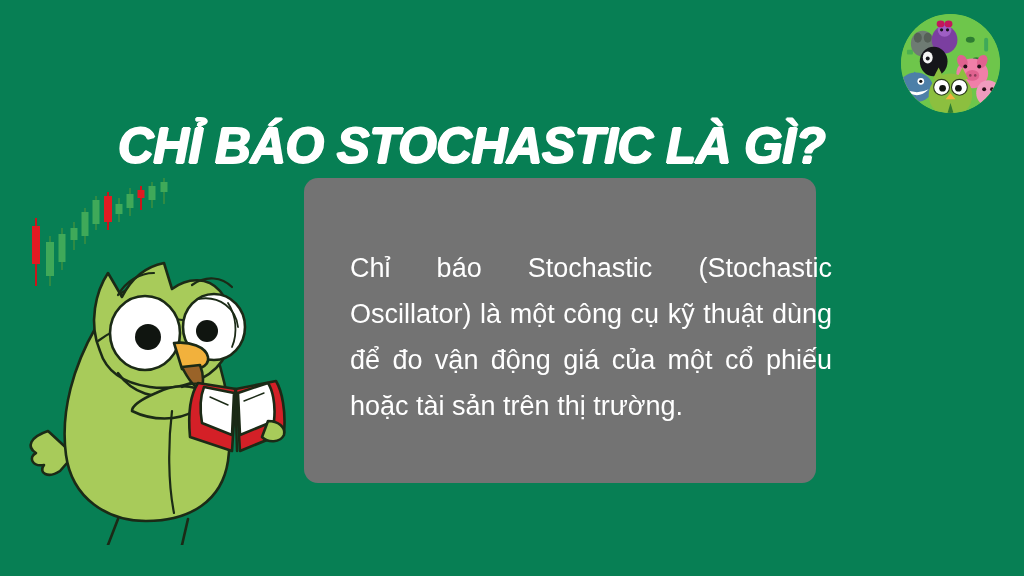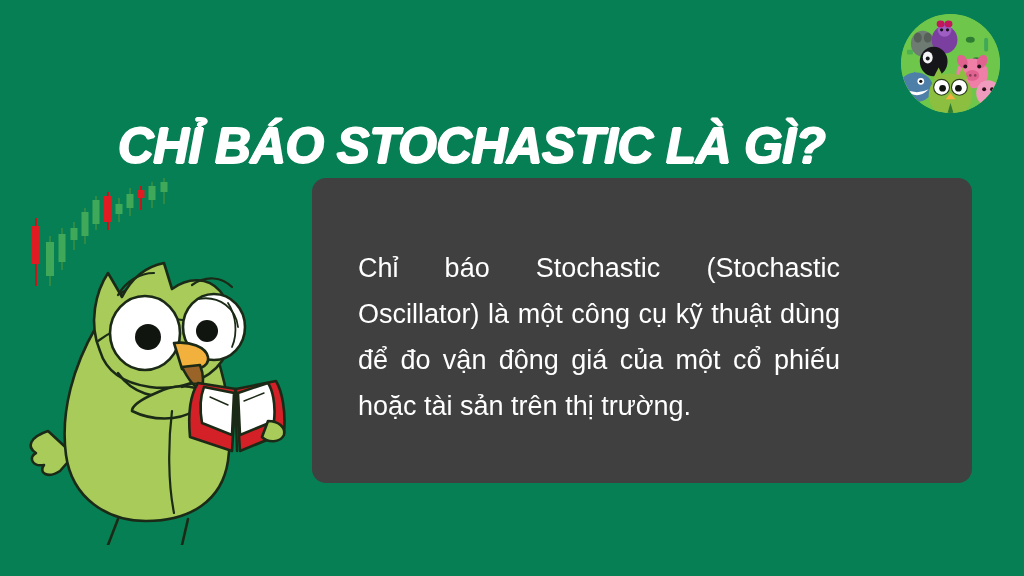--- a/index.html
+++ b/index.html
@@ -71,25 +71,25 @@
     left: 22px;
     top: 215px;
     width: 290px;
     height: 330px;
   }
   #owl svg { display: block; width: 100%; height: 100%; }
 
   
   #text-card {
     position: absolute;
-    left: 312px;
+    left: 304px;
     top: 178px;
-    width: 660px;
+    width: 512px;
     height: 305px;
-    background: #404040;
+    background: #737373;
     border-radius: 14px;
   }
   #body-paragraph {
     position: absolute;
     left: 46px;
     top: 40px;
     width: 482px;
     color: #FFFFFF;
     font-family: "Liberation Sans", sans-serif;
     font-size: 27px;

